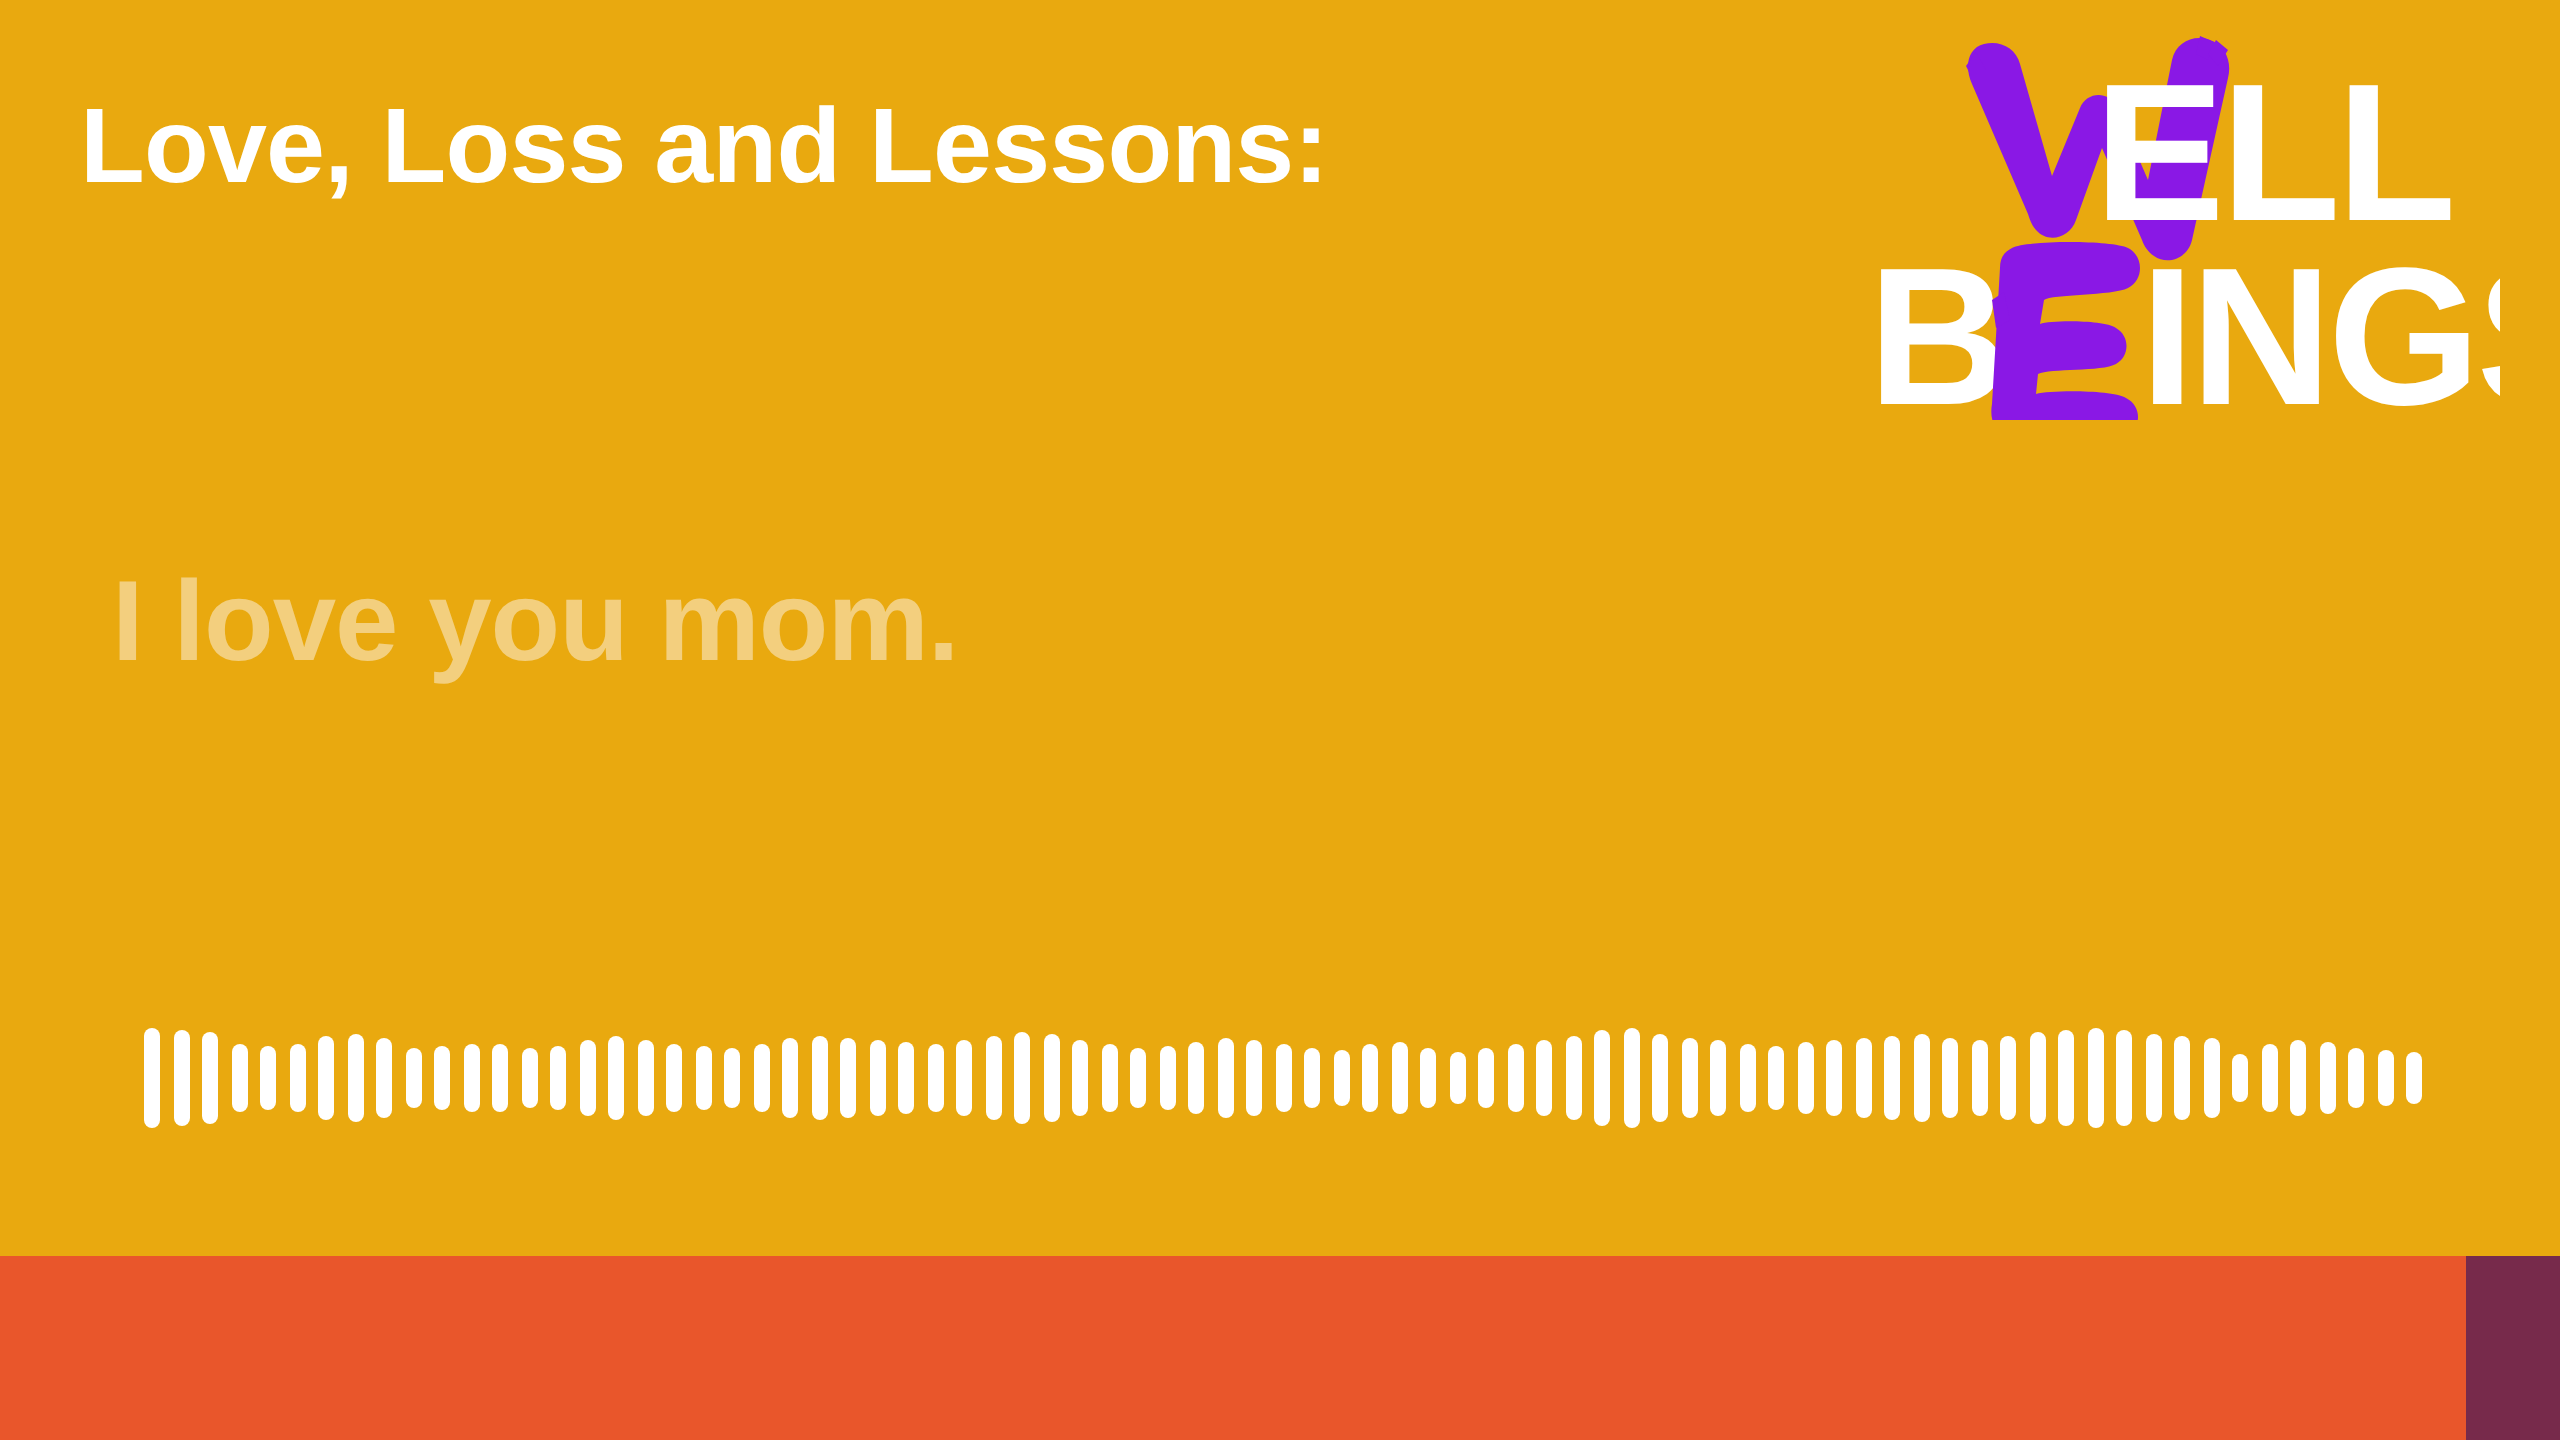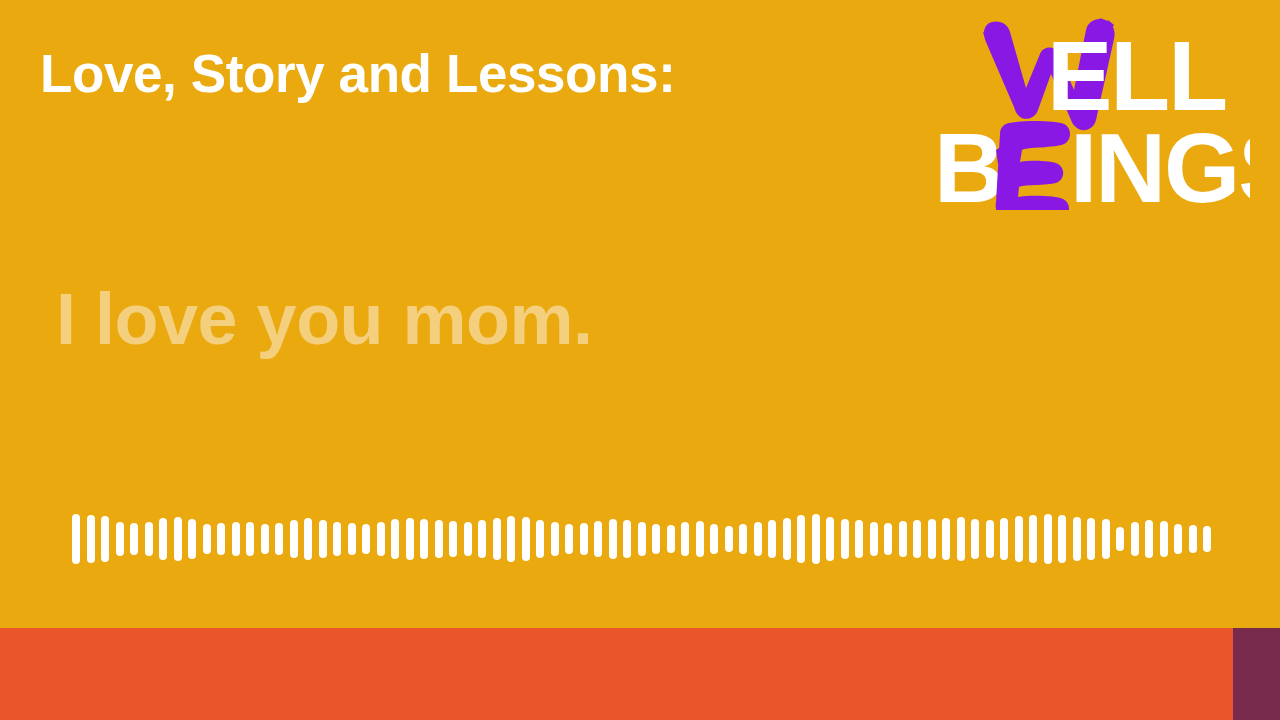--- a/index.html
+++ b/index.html
@@ -43,21 +43,21 @@
   }
   #logo svg { display: block; width: 100%; height: 100%; }
 
   
   #caption {
     position: absolute;
     left: 56px;
     top: 278px;
     width: 1100px;
     color: #f3cf7e;
-    font-size: 72px;
+    font-size: 57px;
     font-weight: bold;
     line-height: 1.16;
     letter-spacing: -0.5px;
   }
 
   
   #waveform {
     position: absolute;
     left: 72px;
     top: 508px;
@@ -90,21 +90,21 @@
     height: 100%;
     background: #e9562b;
   }
 </style>
 </head>
 <body>
 
 <div id="stage" style="background: rgb(233, 169, 15);">
 
   <div id="title-block">
-    <div class="title-line" style="color: rgb(255, 255, 255);">Love, Story and Lessons:</div>
+    <div class="title-line" style="color: rgb(255, 255, 255);">Love, Loss and Lessons:</div>
   </div>
 
   <div id="logo">
     <svg viewBox="0 0 320 196" xmlns="http://www.w3.org/2000/svg" aria-hidden="true">
 
       <g>
         <path d="M62 8 C 70 6, 78 10, 80 18 L 96 74 L 110 40 C 113 32, 124 31, 128 39
                  L 144 76 L 156 16 C 158 7, 167 3, 175 6 C 183 9, 186 17, 184 25
                  L 166 106 C 164 115, 154 119, 147 114 C 144 112, 142 109, 141 106
                  L 121 60 L 108 96 C 105 105, 94 108, 88 101 C 86 99, 85 96, 84 93

